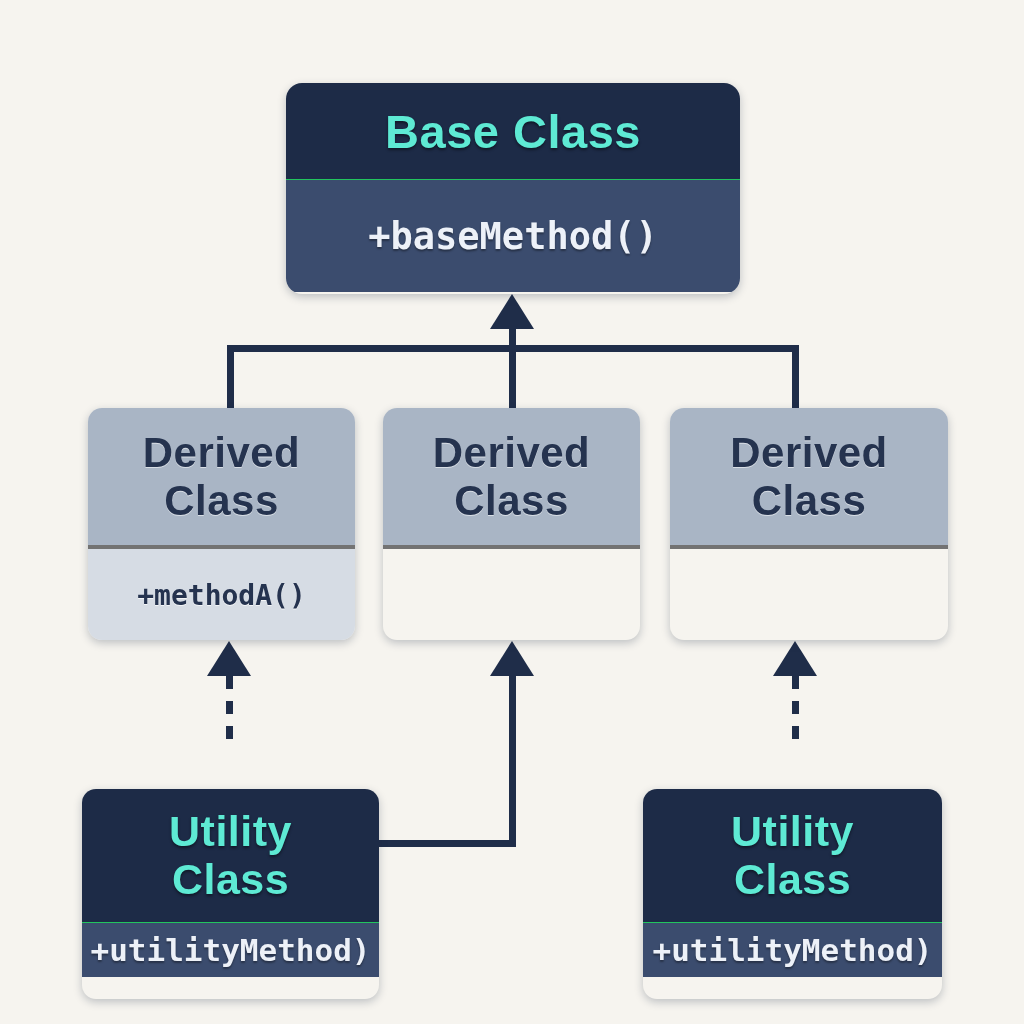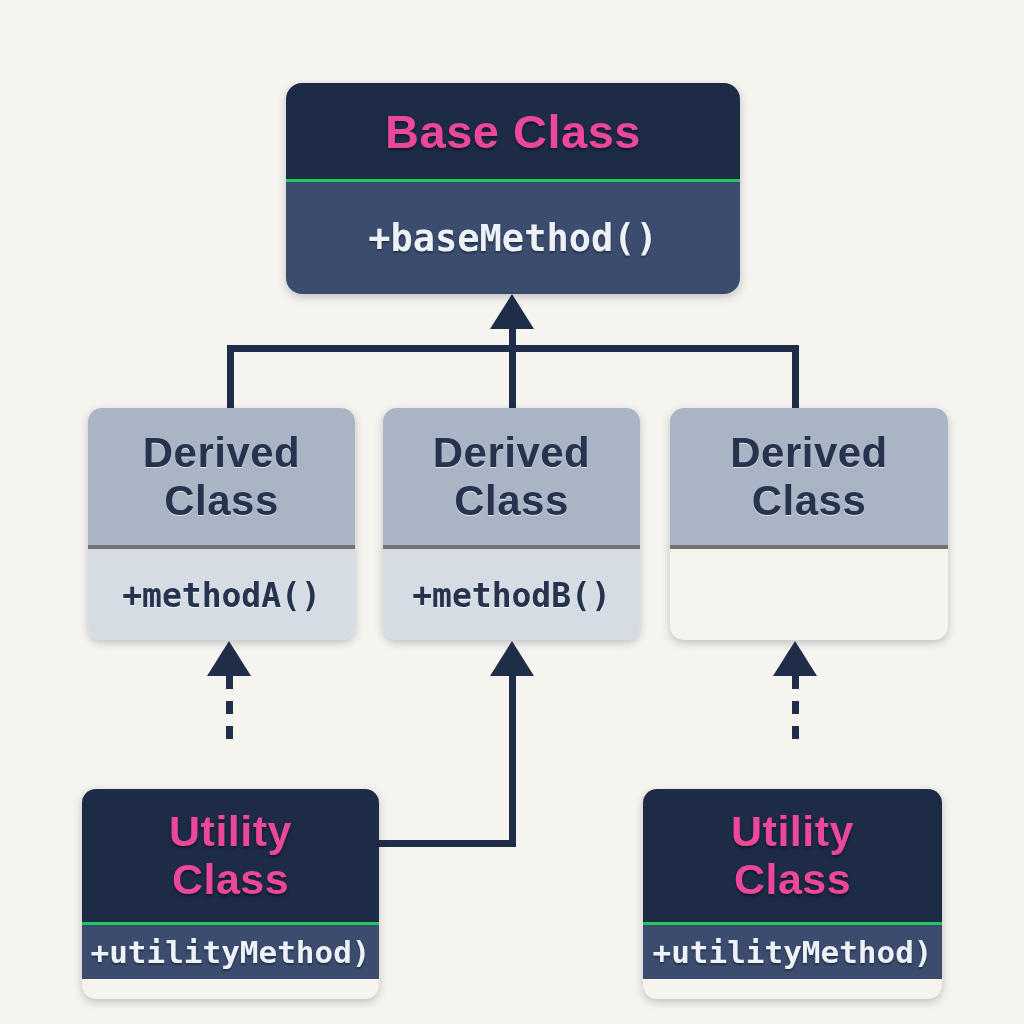--- a/index.html
+++ b/index.html
@@ -26,22 +26,22 @@
   }
   .node .bdy{
     display:flex;align-items:center;justify-content:center;
     text-align:center;
     font-family:"DejaVu Sans Mono", monospace;
     font-weight:bold;
   }
   
   .dark .hdr{
     background:#1d2b47;
-    color:#ec4899;
-    border-bottom:3px solid #22c55e;
+    color:#5eead4;
+    border-bottom:1px solid #22c55e;
     text-shadow:0 2px 3px rgba(0,0,0,0.45);
   }
   .dark .bdy{
     background:#3b4c6e;
     color:#edf1f8;
     text-shadow:0 2px 2px rgba(0,0,0,0.35);
   }
   
   .light .hdr{
     background:#a9b5c5;
@@ -54,21 +54,21 @@
     color:#25334f;
     text-shadow:0 1px 0 rgba(255,255,255,0.7);
   }
 
   #node-base        {left:286px;top:83px; width:454px;height:211px;border-radius:16px;}
   #node-base .hdr   {height:96px;font-size:47px;}
   #node-base .bdy   {height:112px;font-size:37px;}
 
   .derived          {top:408px;height:232px;}
   .derived .hdr     {height:137px;font-size:42px;line-height:1.12;}
-  .derived .bdy     {height:93px; font-size:33px;}
+  .derived .bdy     {height:93px; font-size:28px;}
   #node-derived-left  {left:88px; width:267px;}
   #node-derived-middle{left:383px;width:257px;}
   #node-derived-right {left:670px;width:278px;}
 
   .utility          {top:789px;height:210px;}
   .utility .hdr     {height:133px;font-size:43px;line-height:1.1;}
   .utility .bdy     {height:54px;font-size:31px;}
   #node-utility-left {left:82px; width:297px;}
   #node-utility-right{left:643px;width:299px;}
 
@@ -140,23 +140,20 @@
     </div>
     <div class="bdy">
       <span>+methodA()</span>
     </div>
   </div>
 
   <div class="node light derived" id="node-derived-middle">
     <div class="hdr">
       <span class="hdr-text">Derived Class</span>
     </div>
-    <div class="bdy">
-      <span>+methodB()</span>
-    </div>
   </div>
 
   <div class="node light derived" id="node-derived-right">
     <div class="hdr">
       <span class="hdr-text">Derived Class</span>
     </div>
   </div>
 
   <div class="node dark utility" id="node-utility-left">
     <div class="hdr">

